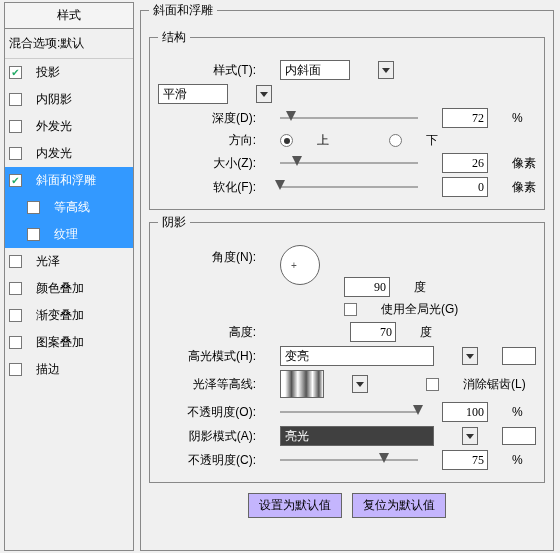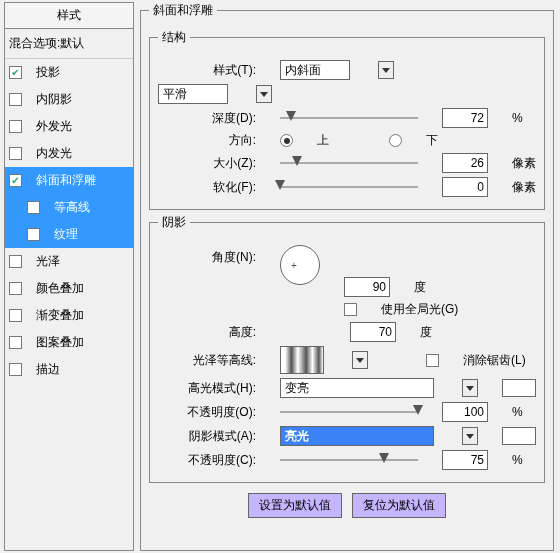--- a/index.html
+++ b/index.html
@@ -12,27 +12,27 @@
 .side-row.indent { padding-left: 22px; }
 .side-row.sel { background: #3399ff; color: #fff; }
 .chk { width: 13px; height: 13px; border: 1px solid #777; background: #fff; display: inline-flex; align-items: center; justify-content: center; font-size: 10px; line-height: 1; }
 .chk.on::before { content: "✔"; color: #2a6; }
 .main { flex: 1; padding: 2px 6px 2px 6px; display: flex; flex-direction: column; gap: 6px; }
 fieldset { border: 1px solid #888; padding: 10px 8px 8px 8px; }
 legend { padding: 0 4px; }
 .row { display: flex; align-items: center; margin: 4px 0; gap: 24px; }
 .lbl { width: 98px; text-align: right; }
 .select { border: 1px solid #666; background: #fff; height: 20px; display: flex; align-items: center; padding: 0 4px; min-width: 70px; position: relative; }
-.select.sel-hi { background: #3b82f6; color: #fff; font-weight: bold; }
+.select.sel-hi { background: #404040; color: #fff; }
 .caret { width: 16px; height: 18px; border: 1px solid #666; background: #eee; display: flex; align-items: center; justify-content: center; margin-left: 4px; }
 .caret::before { content: ""; border-left: 4px solid transparent; border-right: 4px solid transparent; border-top: 5px solid #333; }
 .slider { flex: 1; height: 18px; position: relative; display: flex; align-items: center; min-width: 120px; }
 .slider-track { height: 2px; background: #aaa; width: 100%; }
 .slider-thumb { position: absolute; top: 2px; width: 0; height: 0; border-left: 5px solid transparent; border-right: 5px solid transparent; border-bottom: 10px solid #555; transform: translateX(-50%) rotate(180deg); }
-.num { width: 46px; height: 20px; border: 1px solid #666; background: #fff; text-align: right; padding: 2px 3px; }
+.num { width: 46px; height: 20px; border: 1px solid #666; background: #fff; text-align: right; padding: 2px 3px; font-family: Liberation Serif, serif; }
 .unit { width: 24px; }
 .radio { width: 13px; height: 13px; border: 1px solid #777; border-radius: 50%; background: #fff; display: inline-flex; align-items: center; justify-content: center; }
 .radio.on::before { content: ""; width: 6px; height: 6px; background: #333; border-radius: 50%; }
 .dial { width: 40px; height: 40px; border: 1px solid #666; border-radius: 50%; background: #fff; position: relative; }
 .dial::before { content: "+"; position: absolute; left: 10px; top: 14px; font-size: 10px; color: #555; }
 .gloss-thumb { width: 44px; height: 28px; border: 1px solid #666; background: linear-gradient(90deg,#fff 0%,#fff 10%,#555 25%,#fff 40%,#555 60%,#fff 75%,#555 90%,#fff 100%); display: inline-block; }
 .swatch { width: 34px; height: 18px; border: 1px solid #666; background: #fff; }
 .footer { display: flex; justify-content: center; gap: 10px; padding: 6px 0; }
 .btn { border: 1px solid #666; background: #c4b5fd; padding: 3px 10px; }
 </style>
@@ -175,35 +175,35 @@
       </div>
 
       <div class="row">
         <span class="lbl">高度:</span>
         <span style="width:46px"></span>
         <span class="num">70</span>
         <span>度</span>
       </div>
 
       <div class="row">
-        <span class="lbl">光泽等高线:</span>
-        <span class="gloss-thumb"></span>
-        <span class="caret"></span>
-        <span style="width:10px"></span>
-        <span class="chk"></span>
-        <span>消除锯齿(L)</span>
-      </div>
-
-      <div class="row">
         <span class="lbl">高光模式(H):</span>
         <span class="select" style="flex:1">
             <span>变亮</span>
           </span>
         <span class="caret"></span>
         <span class="swatch"></span>
+      </div>
+
+      <div class="row">
+        <span class="lbl">光泽等高线:</span>
+        <span class="gloss-thumb"></span>
+        <span class="caret"></span>
+        <span style="width:10px"></span>
+        <span class="chk"></span>
+        <span>消除锯齿(L)</span>
       </div>
 
       <div class="row">
         <span class="lbl">不透明度(O):</span>
         <div class="slider">
             <div class="slider-track"></div>
             <div class="slider-thumb" style="left:100%"></div>
           </div>
         <span class="num">100</span>
         <span class="unit">%</span>

